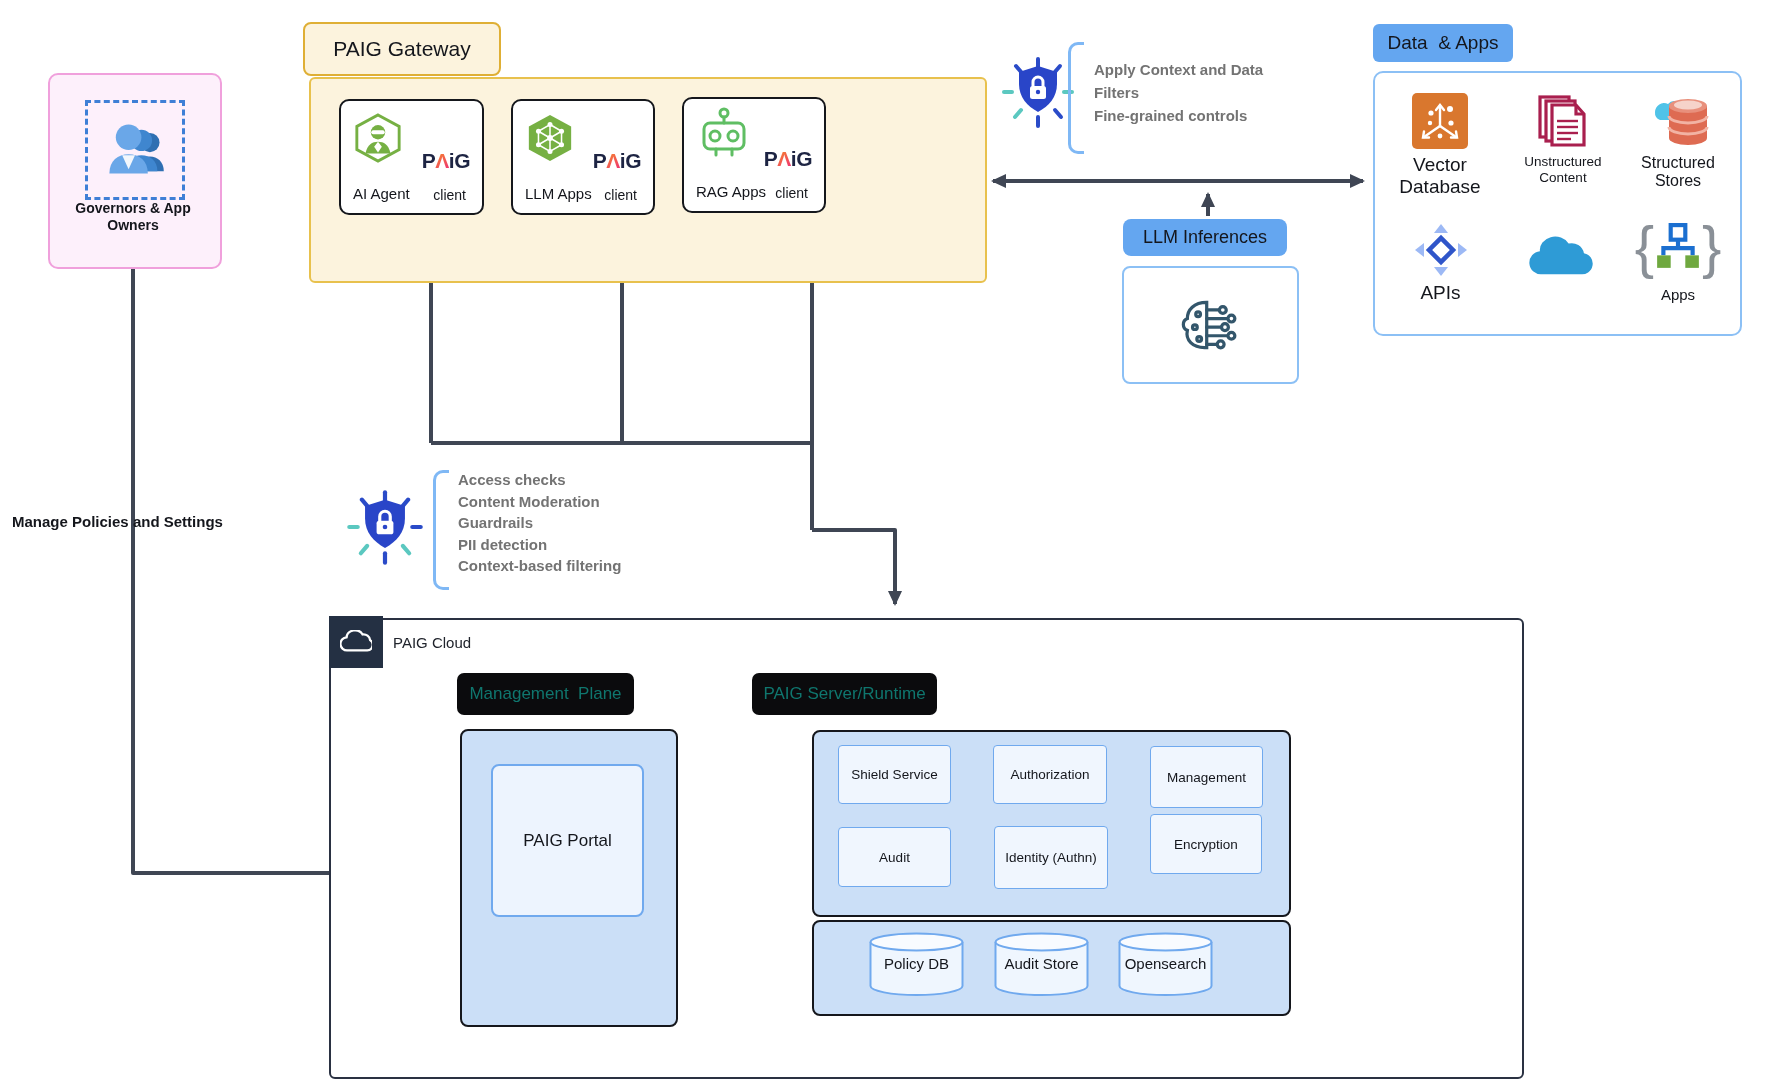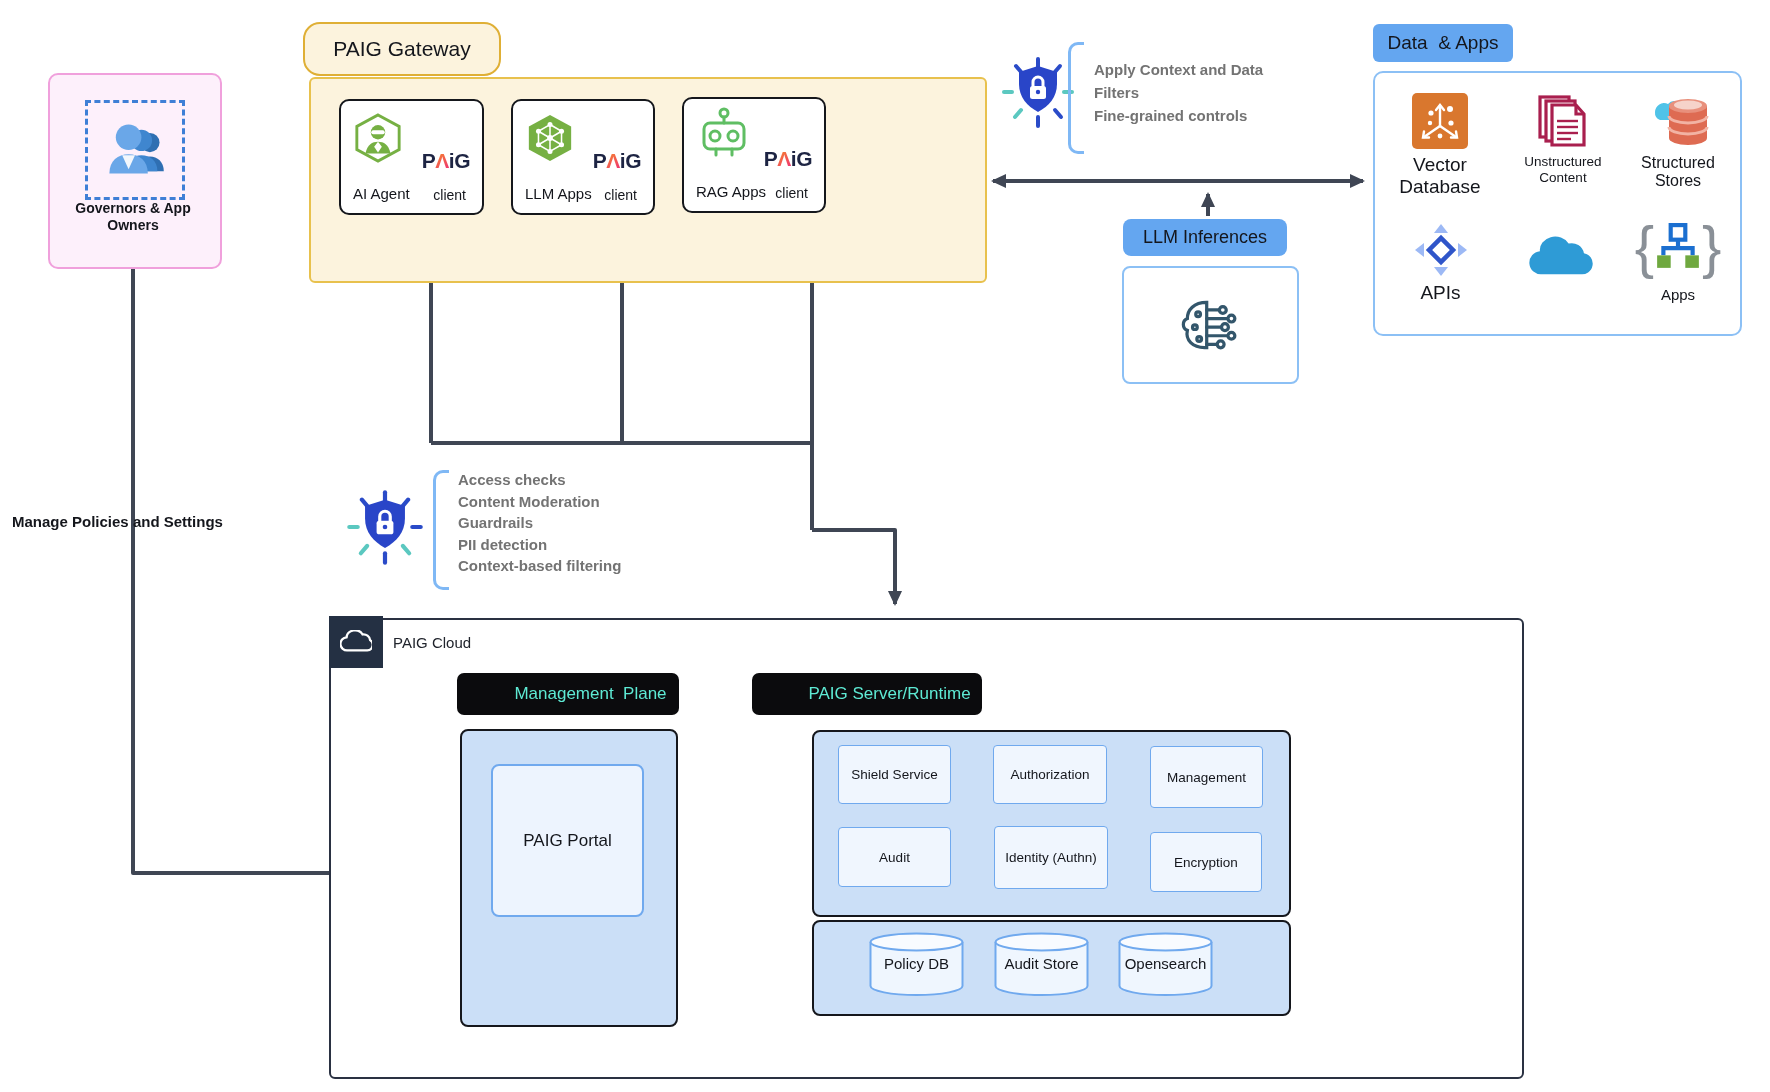--- a/index.html
+++ b/index.html
@@ -10,21 +10,21 @@
   .center{display:flex;align-items:center;justify-content:center;text-align:center;}
 
   
   .gov-box{left:48px;top:73px;width:170px;height:192px;background:#fdf0fb;border:2px solid #f0a0dc;border-radius:10px;}
   .dashed-sq{left:85px;top:100px;width:94px;height:94px;border:3px dashed #3e7fd6;display:flex;align-items:center;justify-content:center;}
   .gov-label{left:48px;top:200px;width:170px;font-size:14px;font-weight:600;line-height:17px;}
 
   .manage-label{left:12px;top:513px;font-size:15px;font-weight:700;}
 
   
-  .gw-title{left:303px;top:22px;width:194px;height:50px;background:#fcf3dd;border:2.5px solid #dfaf35;border-radius:17px;font-size:21px;}
+  .gw-title{left:303px;top:22px;width:194px;height:50px;background:#fcf3dd;border:2.5px solid #dfaf35;border-radius:8px;font-size:21px;}
   .gw-box{left:309px;top:77px;width:674px;height:202px;background:#fcf3dd;border:2px solid #e8c14d;border-radius:6px;}
   .card{width:141px;height:112px;background:#fff;border:2.5px solid #15171c;border-radius:10px;}
   .card .cicon{position:absolute;left:12px;top:12px;}
   .card .clabel{position:absolute;left:12px;bottom:11px;font-size:15px;}
   .card .clogo{position:absolute;right:12px;top:48px;font-size:21px;font-weight:800;letter-spacing:-.5px;}
   .card .csub{position:absolute;right:16px;bottom:10px;font-size:14px;}
   .lp{color:#1d2443;} 
   .la{background:linear-gradient(135deg,#f7941d,#ee2a7b);-webkit-background-clip:text;background-clip:text;color:transparent;}
   .li{color:#1d2443;}
 
@@ -38,21 +38,21 @@
   .llm-box{left:1122px;top:266px;width:173px;height:114px;background:#fff;border:2px solid #8cc0f5;border-radius:8px;}
 
   .da-box{left:1373px;top:71px;width:365px;height:261px;background:#fff;border:2px solid #8cc0f5;border-radius:10px;}
   .da-item{display:flex;flex-direction:column;align-items:center;text-align:center;}
   .da-item .dlabel{margin-top:4px;line-height:1.15;}
 
   
   .cloud-box{left:329px;top:618px;width:1191px;height:457px;background:#fff;border:2px solid #2a3142;border-radius:6px;}
   .cloud-tab{left:329px;top:616px;width:54px;height:52px;background:#243043;display:flex;align-items:center;justify-content:center;}
   .cloud-title{left:393px;top:634px;font-size:15px;color:#20242c;}
-  .black-tag{background:#0b0b0d;color:#5eead4;border-radius:7px;font-size:17px;padding-left:45px;}
+  .black-tag{background:#0b0b0d;color:#0f766e;border-radius:7px;font-size:17px;}
   .mgmt-box{left:460px;top:729px;width:214px;height:294px;background:#cbdff7;border:2.5px solid #15171c;border-radius:8px;}
   .portal-box{left:491px;top:764px;width:149px;height:149px;background:#edf4fe;border:2px solid #70a9ee;border-radius:8px;font-size:17px;}
   .srv-box{left:812px;top:730px;width:475px;height:183px;background:#cbdff7;border:2.5px solid #15171c;border-radius:8px;}
   .chip{background:#f0f6fe;border:1.5px solid #70a9ee;border-radius:4px;font-size:13.5px;}
   .store-box{left:812px;top:920px;width:475px;height:92px;background:#cbdff7;border:2.5px solid #15171c;border-radius:8px;}
   .cyl{width:97px;height:66px;}
   .cyl .cyl-label{position:absolute;left:0;top:24px;width:97px;text-align:center;font-size:15px;}
 </style>
 </head>
 <body>
@@ -336,21 +336,21 @@
   <div class="abs portal-box center">PAIG Portal</div>
 
   <div class="abs black-tag center" style="left:752px;top:673px;width:185px;height:42px;">PAIG Server/Runtime</div>
   <div class="abs srv-box"></div>
 
   <div class="abs chip center" style="left:838px;top:745px;width:111px;height:57px;">Shield Service</div>
   <div class="abs chip center" style="left:993px;top:745px;width:112px;height:57px;">Authorization</div>
   <div class="abs chip center" style="left:1150px;top:746px;width:111px;height:60px;">Management</div>
   <div class="abs chip center" style="left:838px;top:827px;width:111px;height:58px;">Audit</div>
   <div class="abs chip center" style="left:994px;top:826px;width:112px;height:61px;">Identity (Authn)</div>
-  <div class="abs chip center" style="left:1150px;top:832px;width:110px;height:58px;">Encryption</div>
+  <div class="abs chip center" style="left:1150px;top:814px;width:110px;height:58px;">Encryption</div>
 
   <div class="abs store-box"></div>
 
   <div class="abs cyl" style="left:868px;top:931px;">
     <svg width="97" height="66" viewBox="0 0 97 66">
       <path d="M2.5 11 v44 a46 9 0 0 0 92 0 v-44" fill="#eff6fe" stroke="#70a9ee" stroke-width="2"></path>
       <ellipse cx="48.5" cy="11" rx="46" ry="8.5" fill="#f8fbff" stroke="#70a9ee" stroke-width="2"></ellipse>
     </svg>
     <div class="cyl-label">Policy DB</div>
   </div>

